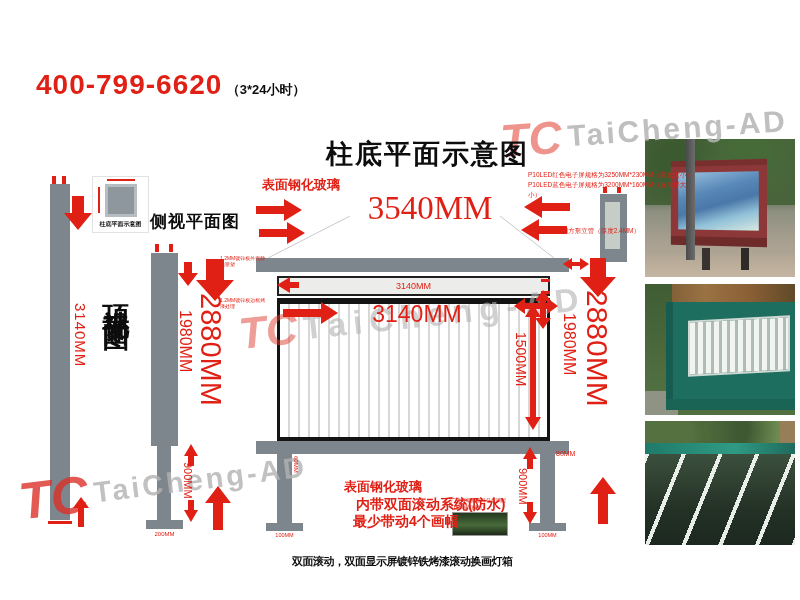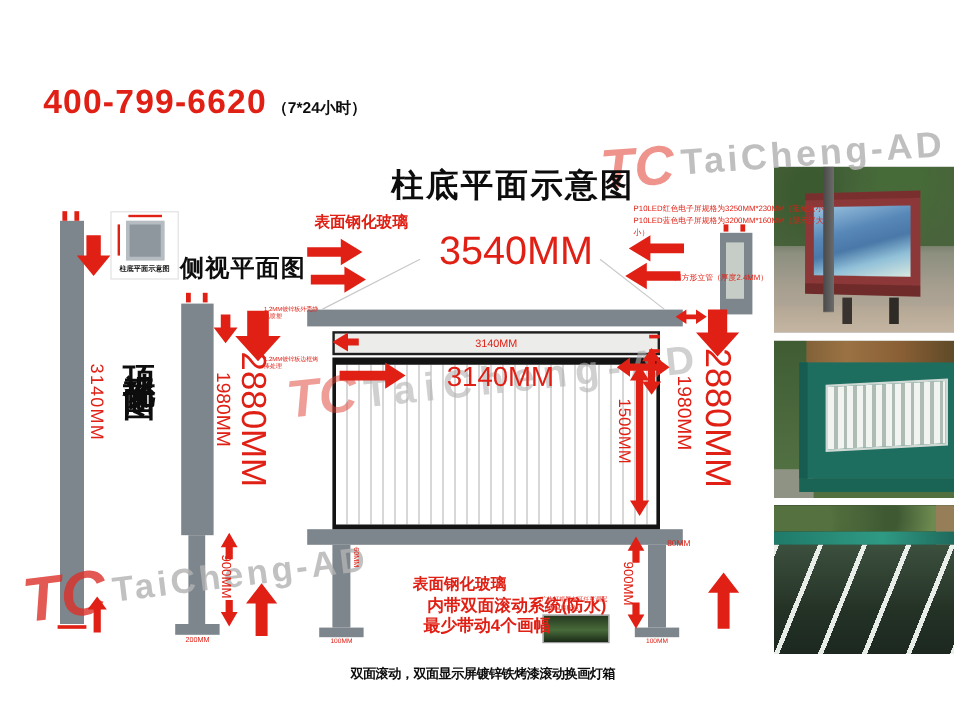--- a/index.html
+++ b/index.html
@@ -46,21 +46,21 @@
   .photo .ly{position:absolute;}
   svg.overlay{position:absolute;left:0;top:0;z-index:6;pointer-events:none;}
 </style>
 </head>
 <body>
 
 <div class="page">
 
   <div class="txt" style="left:36px;top:69px;">
     <span class="red b" style="font-size:28px;letter-spacing:1px;">400-799-6620</span>
-    <span class="ink b" style="font-size:13px;">（7*24小时）</span>
+    <span class="ink b" style="font-size:13px;">（3*24小时）</span>
   </div>
 
   <div class="txt ink b" style="left:326px;top:136px;font-size:27px;letter-spacing:2px;">柱底平面示意图</div>
 
   <div class="txt red" style="left:528px;top:170px;font-size:6.5px;line-height:10px;white-space:normal;width:170px;">
     <div>P10LED红色电子屏规格为3250MM*230MM（蓝光大小）</div>
     <div>P10LED蓝色电子屏规格为3200MM*160MM（显示屏大小）</div>
   </div>
 
   <div class="wm" style="left:500px;top:108px;transform:rotate(-4deg);">
@@ -80,31 +80,31 @@
   <div class="txt red vtext" style="left:72px;top:303px;font-size:15px;letter-spacing:1px;">3140MM</div>
   <div class="txt ink b vtext" style="left:98px;top:284px;font-size:27px;letter-spacing:5px;">顶视平面图</div>
 
   <div class="detail-box">
     <div class="tick-h"></div>
     <div class="tick-v"></div>
     <div class="sq"></div>
     <div class="cap">柱底平面示意图</div>
   </div>
 
-  <div class="txt ink b" style="left:150px;top:210px;font-size:20px;letter-spacing:1px;">侧视平面图</div>
+  <div class="txt ink b" style="left:150px;top:210px;font-size:17px;letter-spacing:1px;">侧视平面图</div>
   <div class="abs steel" style="left:151px;top:253px;width:27px;height:193px;"></div>
   <div class="abs steel" style="left:157px;top:446px;width:14px;height:74px;"></div>
   <div class="abs steel" style="left:146px;top:520px;width:37px;height:9px;"></div>
   <div class="txt red center" style="left:142px;top:531px;width:45px;font-size:6px;">200MM</div>
   <div class="txt red vtext" style="left:176px;top:310px;font-size:16px;">1980MM</div>
   <div class="txt red vtext" style="left:194px;top:293px;font-size:29px;">2880MM</div>
   <div class="txt red vtext" style="left:182px;top:462px;font-size:11px;">900MM</div>
 
   <div class="txt red b" style="left:262px;top:176px;font-size:13px;">表面钢化玻璃</div>
-  <div class="txt red center" style="left:350px;top:190px;width:160px;font-size:33px;">3540MM</div>
+  <div class="txt red center" style="left:350px;top:190px;width:160px;font-size:33px;font-family:Liberation Serif, serif;">3540MM</div>
 
   <div class="txt red" style="left:220px;top:255px;font-size:5px;line-height:6px;white-space:normal;width:46px;">1.2MM镀锌板外壳静电喷塑</div>
   <div class="txt red" style="left:220px;top:297px;font-size:5px;line-height:6px;white-space:normal;width:46px;">1.2MM镀锌板边框烤漆处理</div>
 
   <div class="abs steel" style="left:256px;top:258px;width:313px;height:14px;"></div>
   <div class="ledstrip">
     <span class="red" style="font-size:9px;">3140MM</span>
   </div>
   <div class="screen"></div>
   <div class="txt red center" style="left:352px;top:301px;width:130px;font-size:23px;">3140MM</div>

